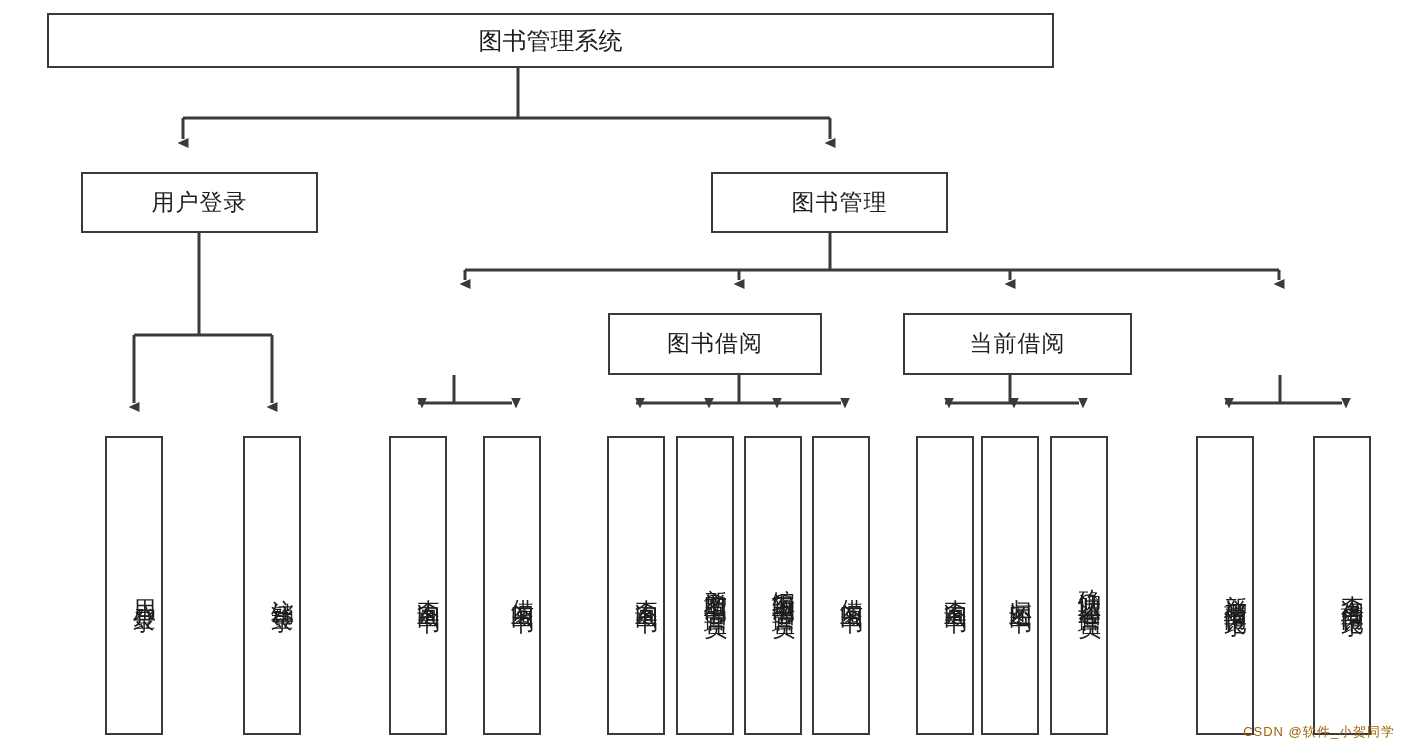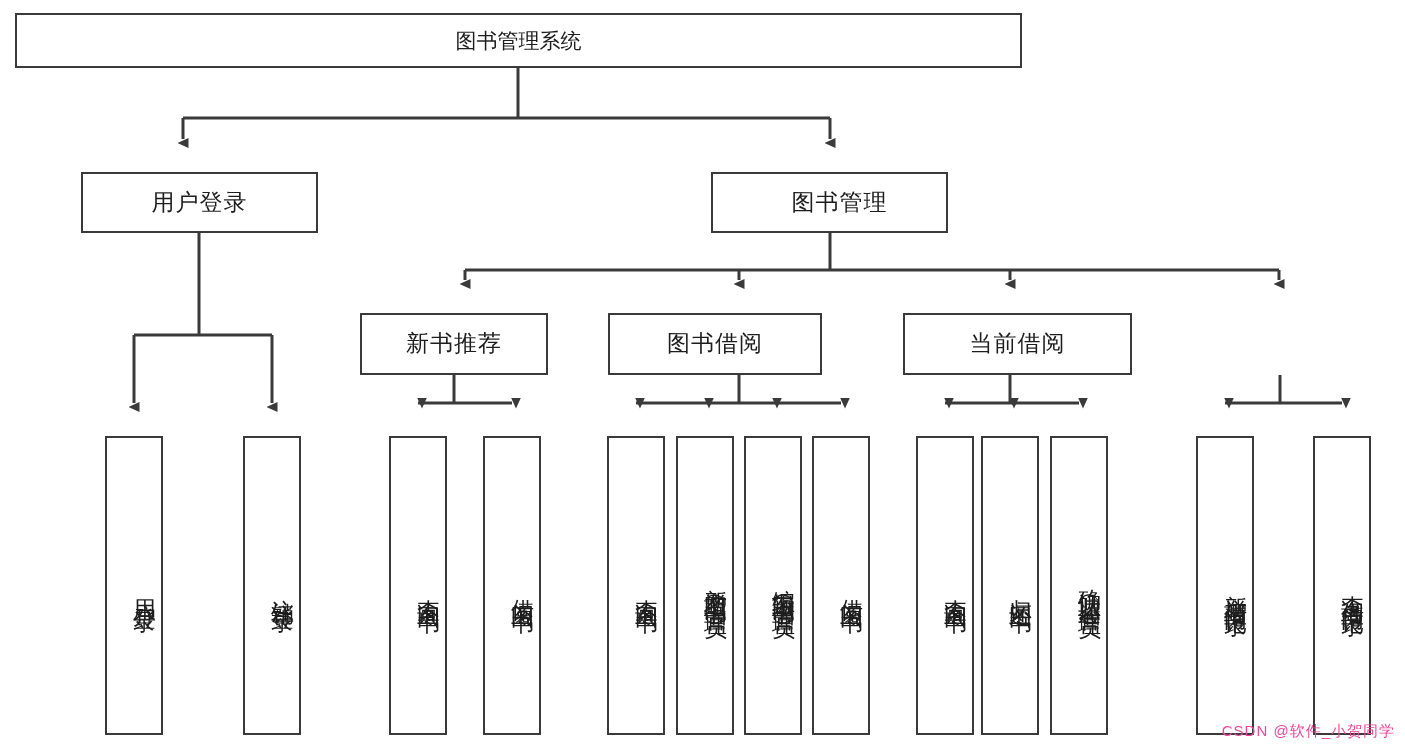--- a/index.html
+++ b/index.html
@@ -35,42 +35,43 @@
     justify-content: center;
     text-align: center;
     color: #1d1d1d;
   }
   .node.h {
     font-size: 23px;
     letter-spacing: 1px;
     line-height: 1.2;
   }
   .node.root {
-    font-size: 21px;
+    font-size: 24px;
+    margin-left: 32px;
   }
   .node.v {
     font-size: 23px;
     writing-mode: vertical-rl;
     text-orientation: upright;
     letter-spacing: 4px;
     padding-top: 6px;
     align-items: flex-start;
     justify-content: center;
   }
   .node.v .vlabel {
     writing-mode: vertical-rl;
     text-orientation: upright;
     white-space: nowrap;
   }
   .watermark {
     position: absolute;
     right: 10px;
     bottom: 6px;
-    font-size: 15px;
-    color: #ec4899;
+    font-size: 13px;
+    color: #a16207;
     letter-spacing: 1px;
     white-space: nowrap;
   }
 </style>
 </head>
 <body>
 
 <div id="canvas">
 
   <svg id="wires" viewBox="0 0 1405 747" xmlns="http://www.w3.org/2000/svg">
@@ -122,21 +123,20 @@
       <path d="M1225,403 L1225,403" marker-end="url(#arrow)"></path>
       <path d="M1342,403 L1342,403" marker-end="url(#arrow)"></path>
     </g>
   </svg>
 
   <div class="node root" style="left:15px; top:13px; width:1007px; height:55px;">图书管理系统</div>
 
   <div class="node h" style="left:81px; top:172px; width:237px; height:61px;">用户登录</div>
   <div class="node h" style="left:711px; top:172px; width:237px; height:61px;padding-left:20px;">图书管理</div>
 
-  <div class="node h" style="left:360px; top:313px; width:188px; height:62px;">新书推荐</div>
   <div class="node h" style="left:608px; top:313px; width:214px; height:62px;">图书借阅</div>
   <div class="node h" style="left:903px; top:313px; width:229px; height:62px;">当前借阅</div>
 
   <div class="node v" style="left:105px; top:436px; width:58px; height:299px;">
     <span class="vlabel">用户登录</span>
   </div>
   <div class="node v" style="left:243px; top:436px; width:58px; height:299px;">
     <span class="vlabel">注销登录</span>
   </div>
   <div class="node v" style="left:389px; top:436px; width:58px; height:299px;">

